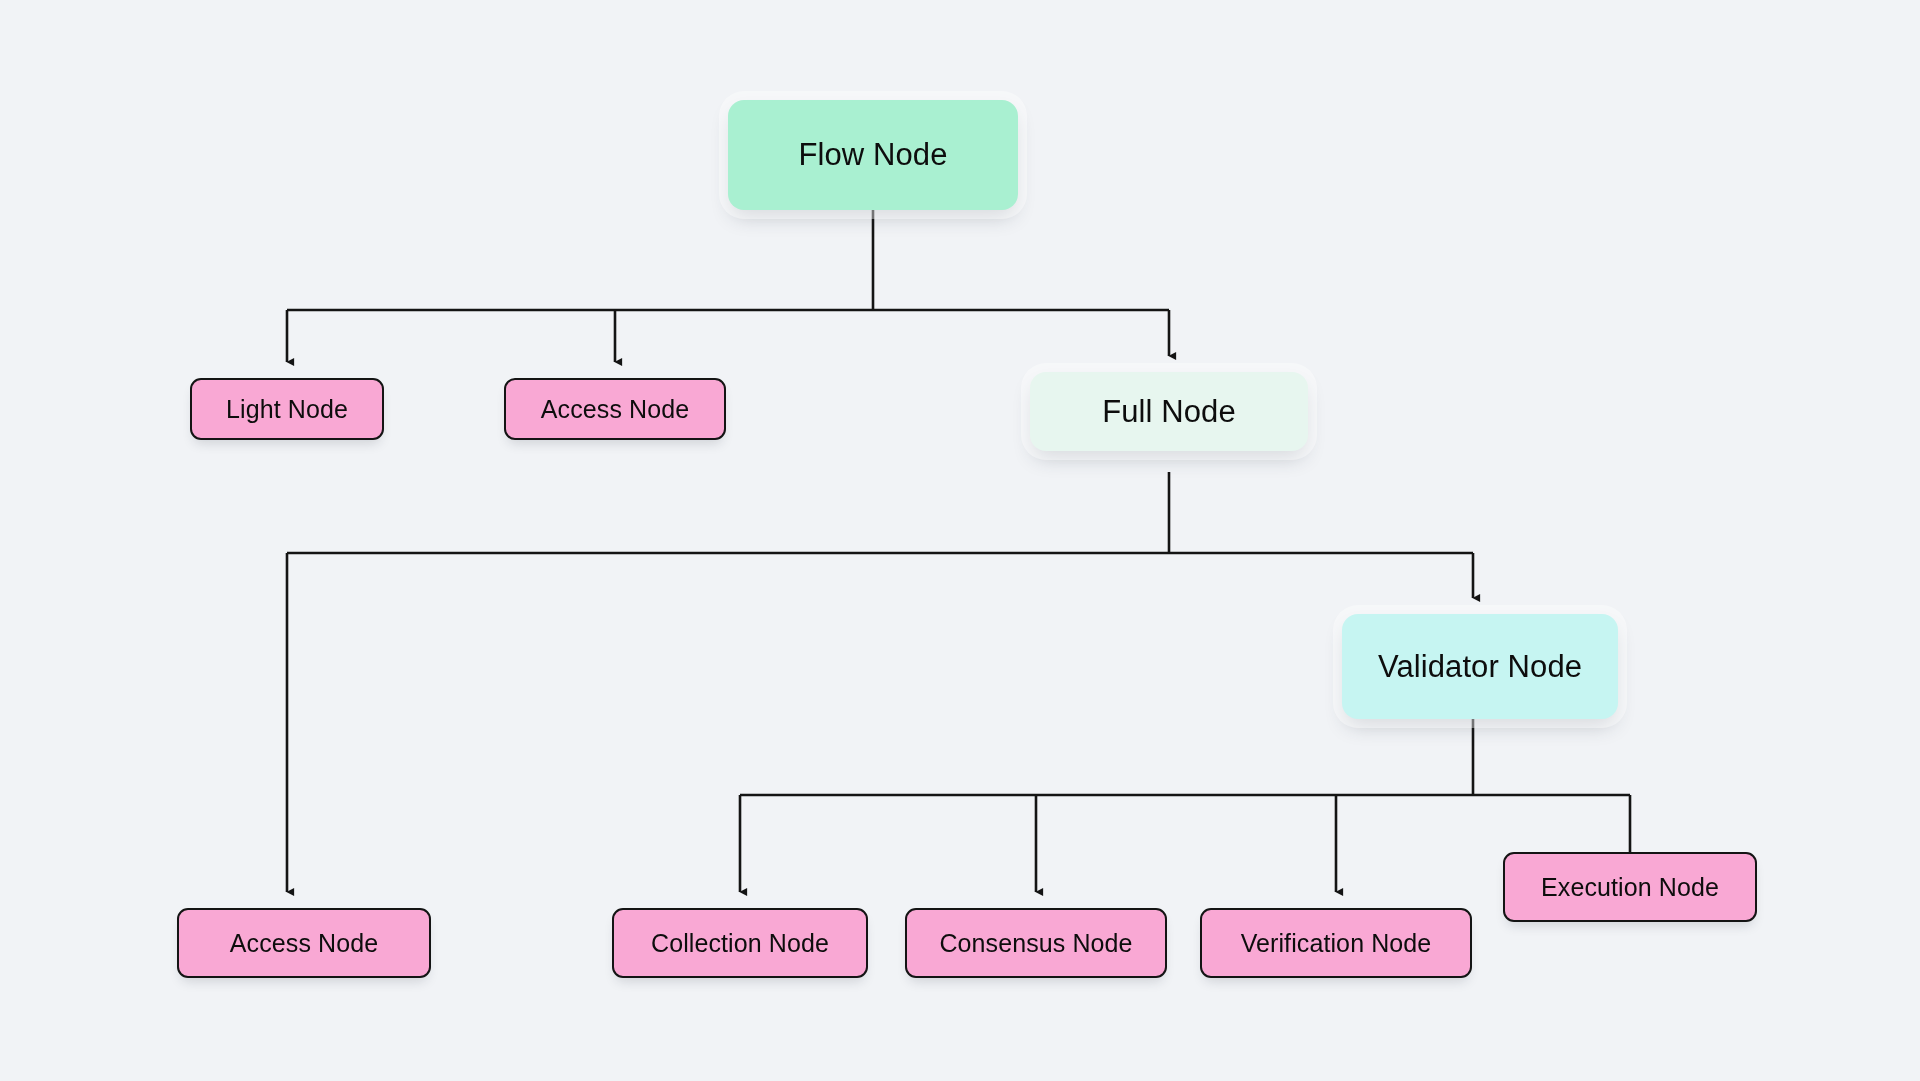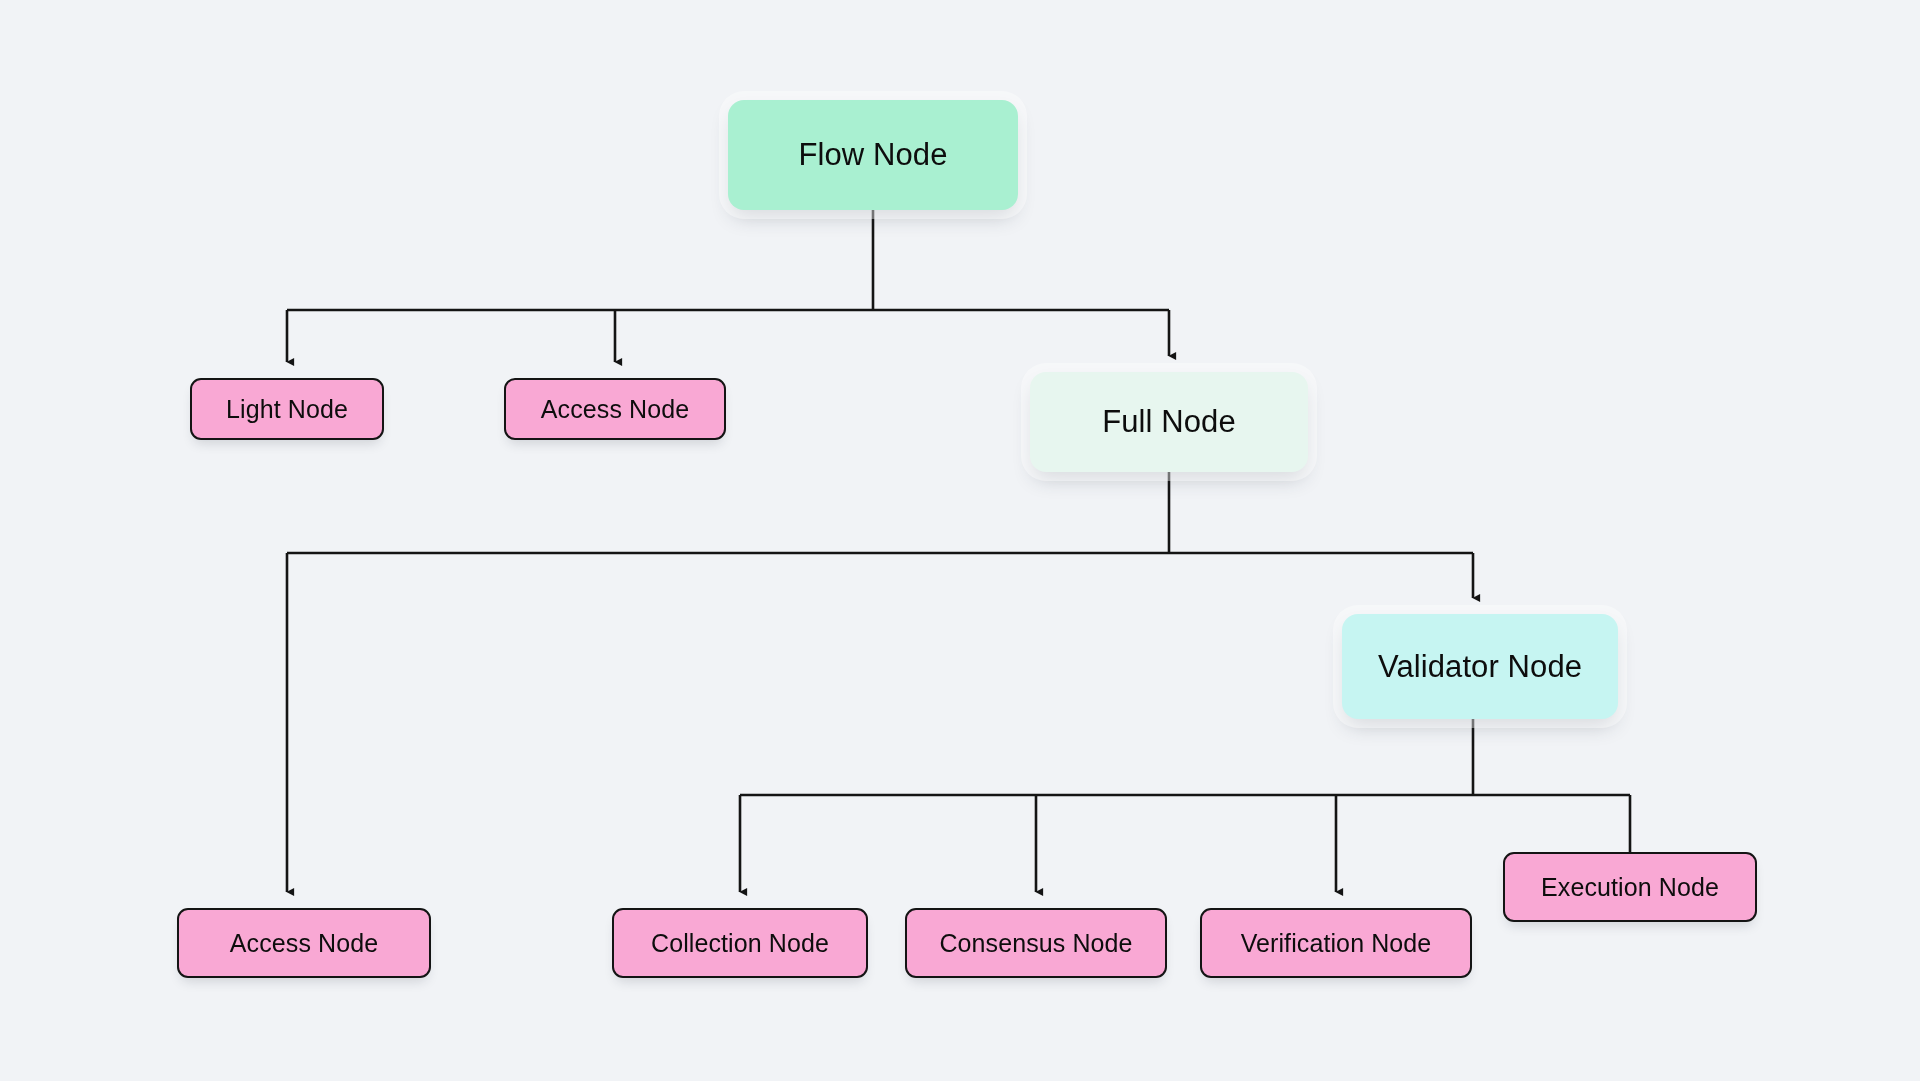--- a/index.html
+++ b/index.html
@@ -101,21 +101,21 @@
   </div>
 
   <div class="node leaf" style="left:190px; top:378px; width:194px; height:62px;">
     <span>Light Node</span>
   </div>
 
   <div class="node leaf" style="left:504px; top:378px; width:222px; height:62px;">
     <span>Access Node</span>
   </div>
 
-  <div class="node tint tint-pale" style="left:1030px; top:372px; width:278px; height:100px;">
+  <div class="node tint tint-pale" style="left:1030px; top:372px; width:278px; height:79px;">
     <span>Full Node</span>
   </div>
 
   <div class="node leaf" style="left:177px; top:908px; width:254px; height:70px;">
     <span>Access Node</span>
   </div>
 
   <div class="node tint tint-cyan" style="left:1342px; top:614px; width:276px; height:105px;">
     <span>Validator Node</span>
   </div>

